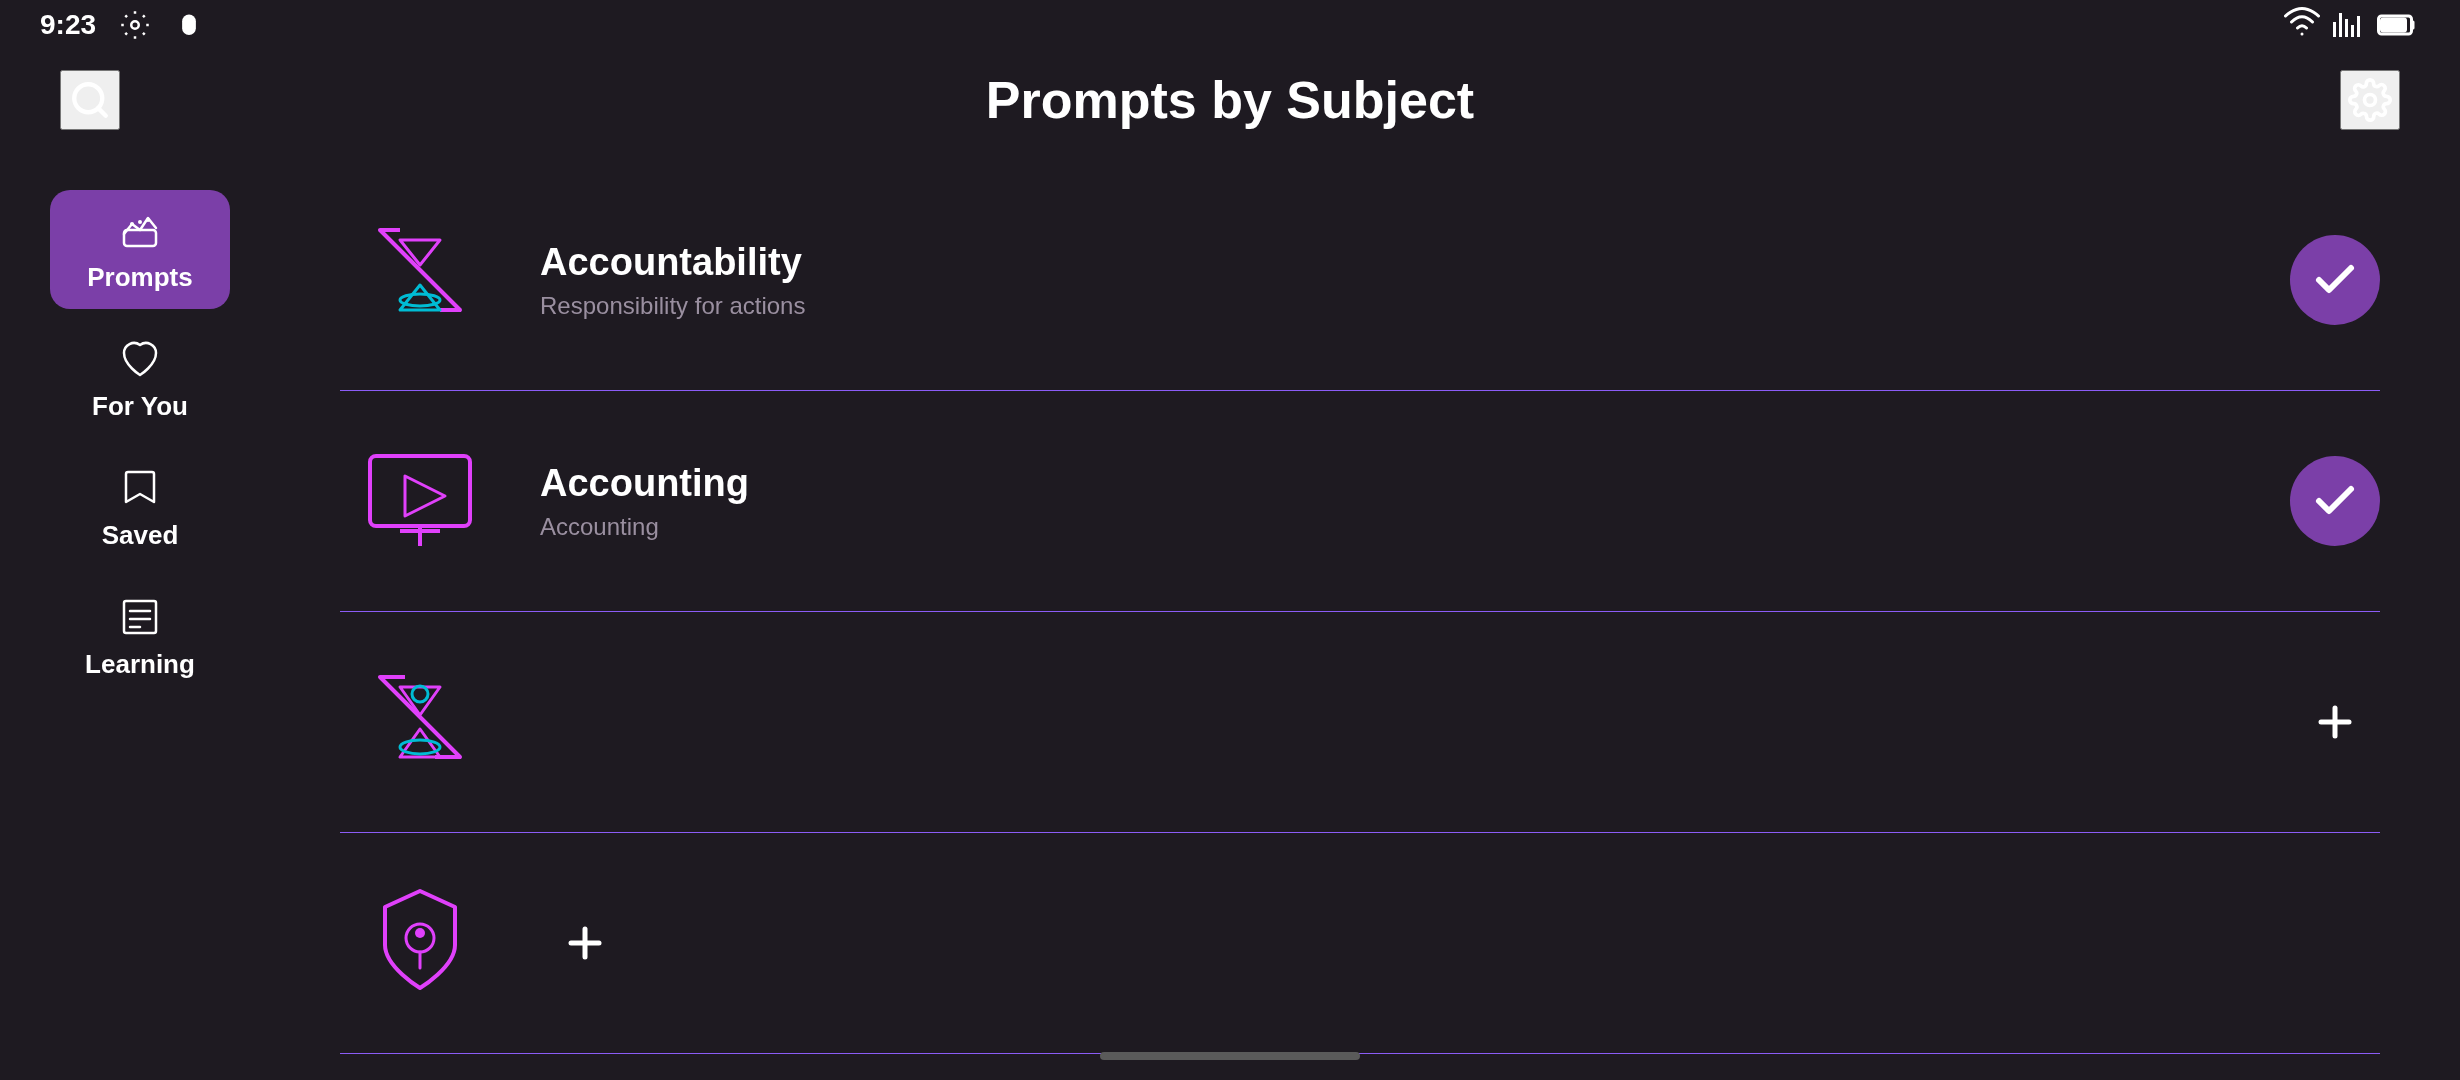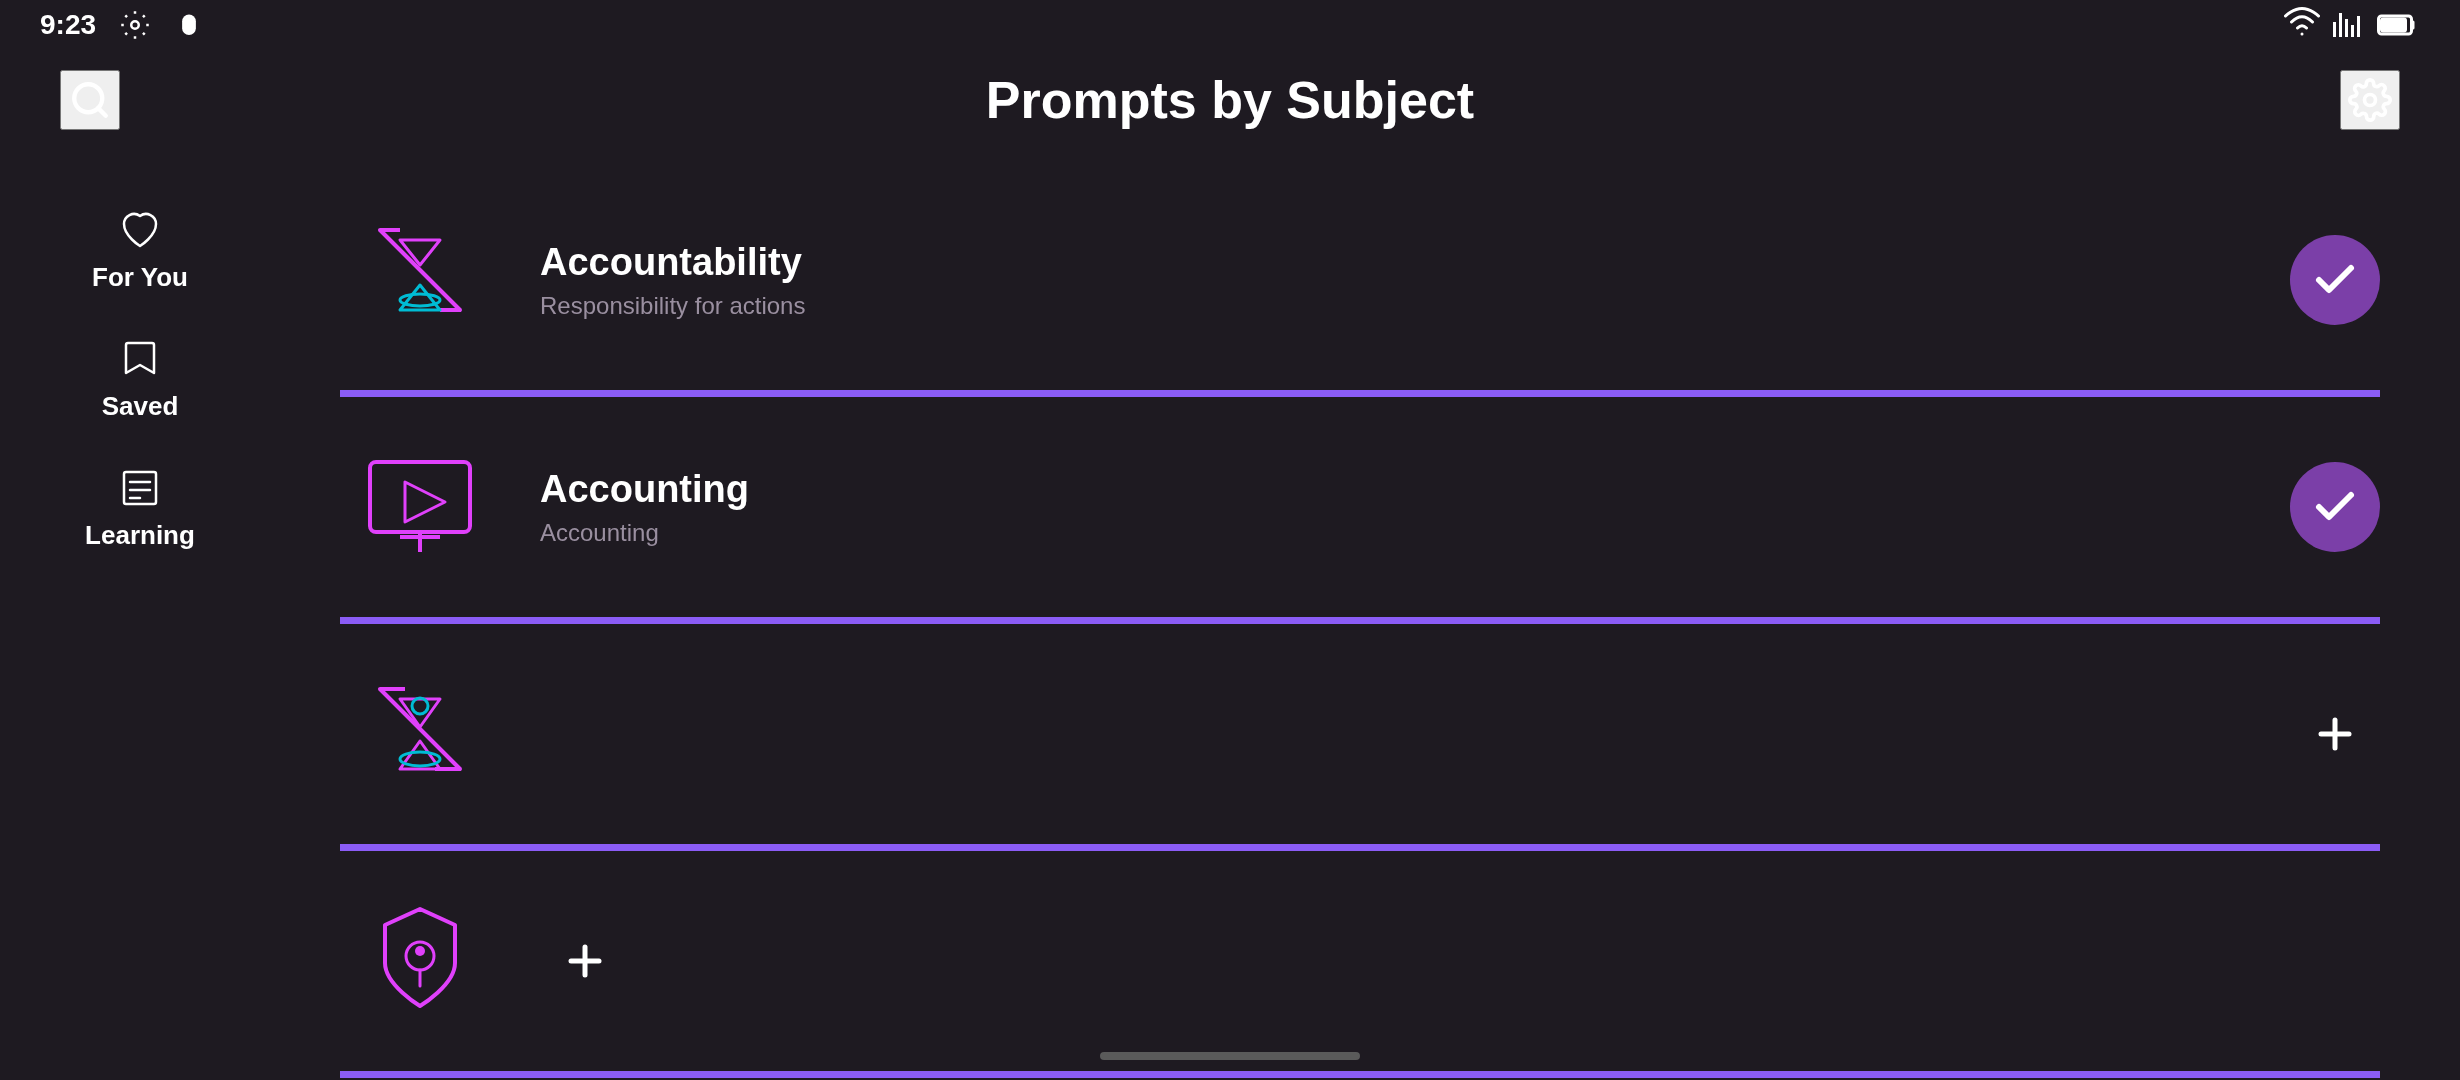--- a/index.html
+++ b/index.html
@@ -143,21 +143,21 @@
       bottom: 0;
       overflow-y: auto;
       padding: 20px 80px 40px 60px;
     }
 
     
     .subject-item {
       display: flex;
       align-items: center;
       padding: 30px 0;
-      border-bottom: 7px solid #8b5cf6;
+      border-bottom: 1px solid #8b5cf6;
       position: relative;
       gap: 40px;
       min-height: 160px;
     }
 
     .subject-icon {
       width: 160px;
       height: 160px;
       flex-shrink: 0;
       display: flex;
@@ -271,20 +271,31 @@
   <button class="settings-icon-btn">
     <svg viewBox="0 0 24 24" fill="none" stroke="#ffffff" stroke-width="2" stroke-linecap="round">
       <circle cx="12" cy="12" r="3"></circle>
       <path d="M19.4 15a1.65 1.65 0 00.33 1.82l.06.06a2 2 0 010 2.83 2 2 0 01-2.83 0l-.06-.06a1.65 1.65 0 00-1.82-.33 1.65 1.65 0 00-1 1.51V21a2 2 0 01-2 2 2 2 0 01-2-2v-.09A1.65 1.65 0 009 19.4a1.65 1.65 0 00-1.82.33l-.06.06a2 2 0 01-2.83-2.83l.06-.06A1.65 1.65 0 004.68 15a1.65 1.65 0 00-1.51-1H3a2 2 0 01-2-2 2 2 0 012-2h.09A1.65 1.65 0 004.6 9a1.65 1.65 0 00-.33-1.82l-.06-.06a2 2 0 012.83-2.83l.06.06A1.65 1.65 0 009 4.68a1.65 1.65 0 001-1.51V3a2 2 0 012-2 2 2 0 012 2v.09a1.65 1.65 0 001 1.51 1.65 1.65 0 001.82-.33l.06-.06a2 2 0 012.83 2.83l-.06.06A1.65 1.65 0 0019.4 9a1.65 1.65 0 001.51 1H21a2 2 0 012 2 2 2 0 01-2 2h-.09a1.65 1.65 0 00-1.51 1z"></path>
     </svg>
   </button>
 </div>
 
 <nav class="sidebar">
 
+  <div class="sidebar-item active">
+    <svg viewBox="0 0 48 48" fill="none">
+
+      <rect x="8" y="24" width="32" height="16" rx="3" stroke="#ffffff" stroke-width="2.5" fill="none"></rect>
+      <path d="M8 28l8-10 8 6 8-12 8 10" stroke="#ffffff" stroke-width="2.5" fill="none" stroke-linecap="round" stroke-linejoin="round"></path>
+      <circle cx="16" cy="18" r="2" fill="#ffffff"></circle>
+      <circle cx="24" cy="16" r="2" fill="#ffffff"></circle>
+      <circle cx="32" cy="14" r="2" fill="#ffffff"></circle>
+    </svg>
+    <span class="sidebar-item-label">Prompts</span>
+  </div>
 
   <div class="sidebar-item">
     <svg viewBox="0 0 48 48" fill="none">
       <path d="M24 40s-16-10-16-22a10 10 0 0116-8 10 10 0 0116 8c0 12-16 22-16 22z" stroke="#ffffff" stroke-width="2.5" fill="none" stroke-linejoin="round"></path>
     </svg>
     <span class="sidebar-item-label">For You</span>
   </div>
 
   <div class="sidebar-item">
     <svg viewBox="0 0 48 48" fill="none">

